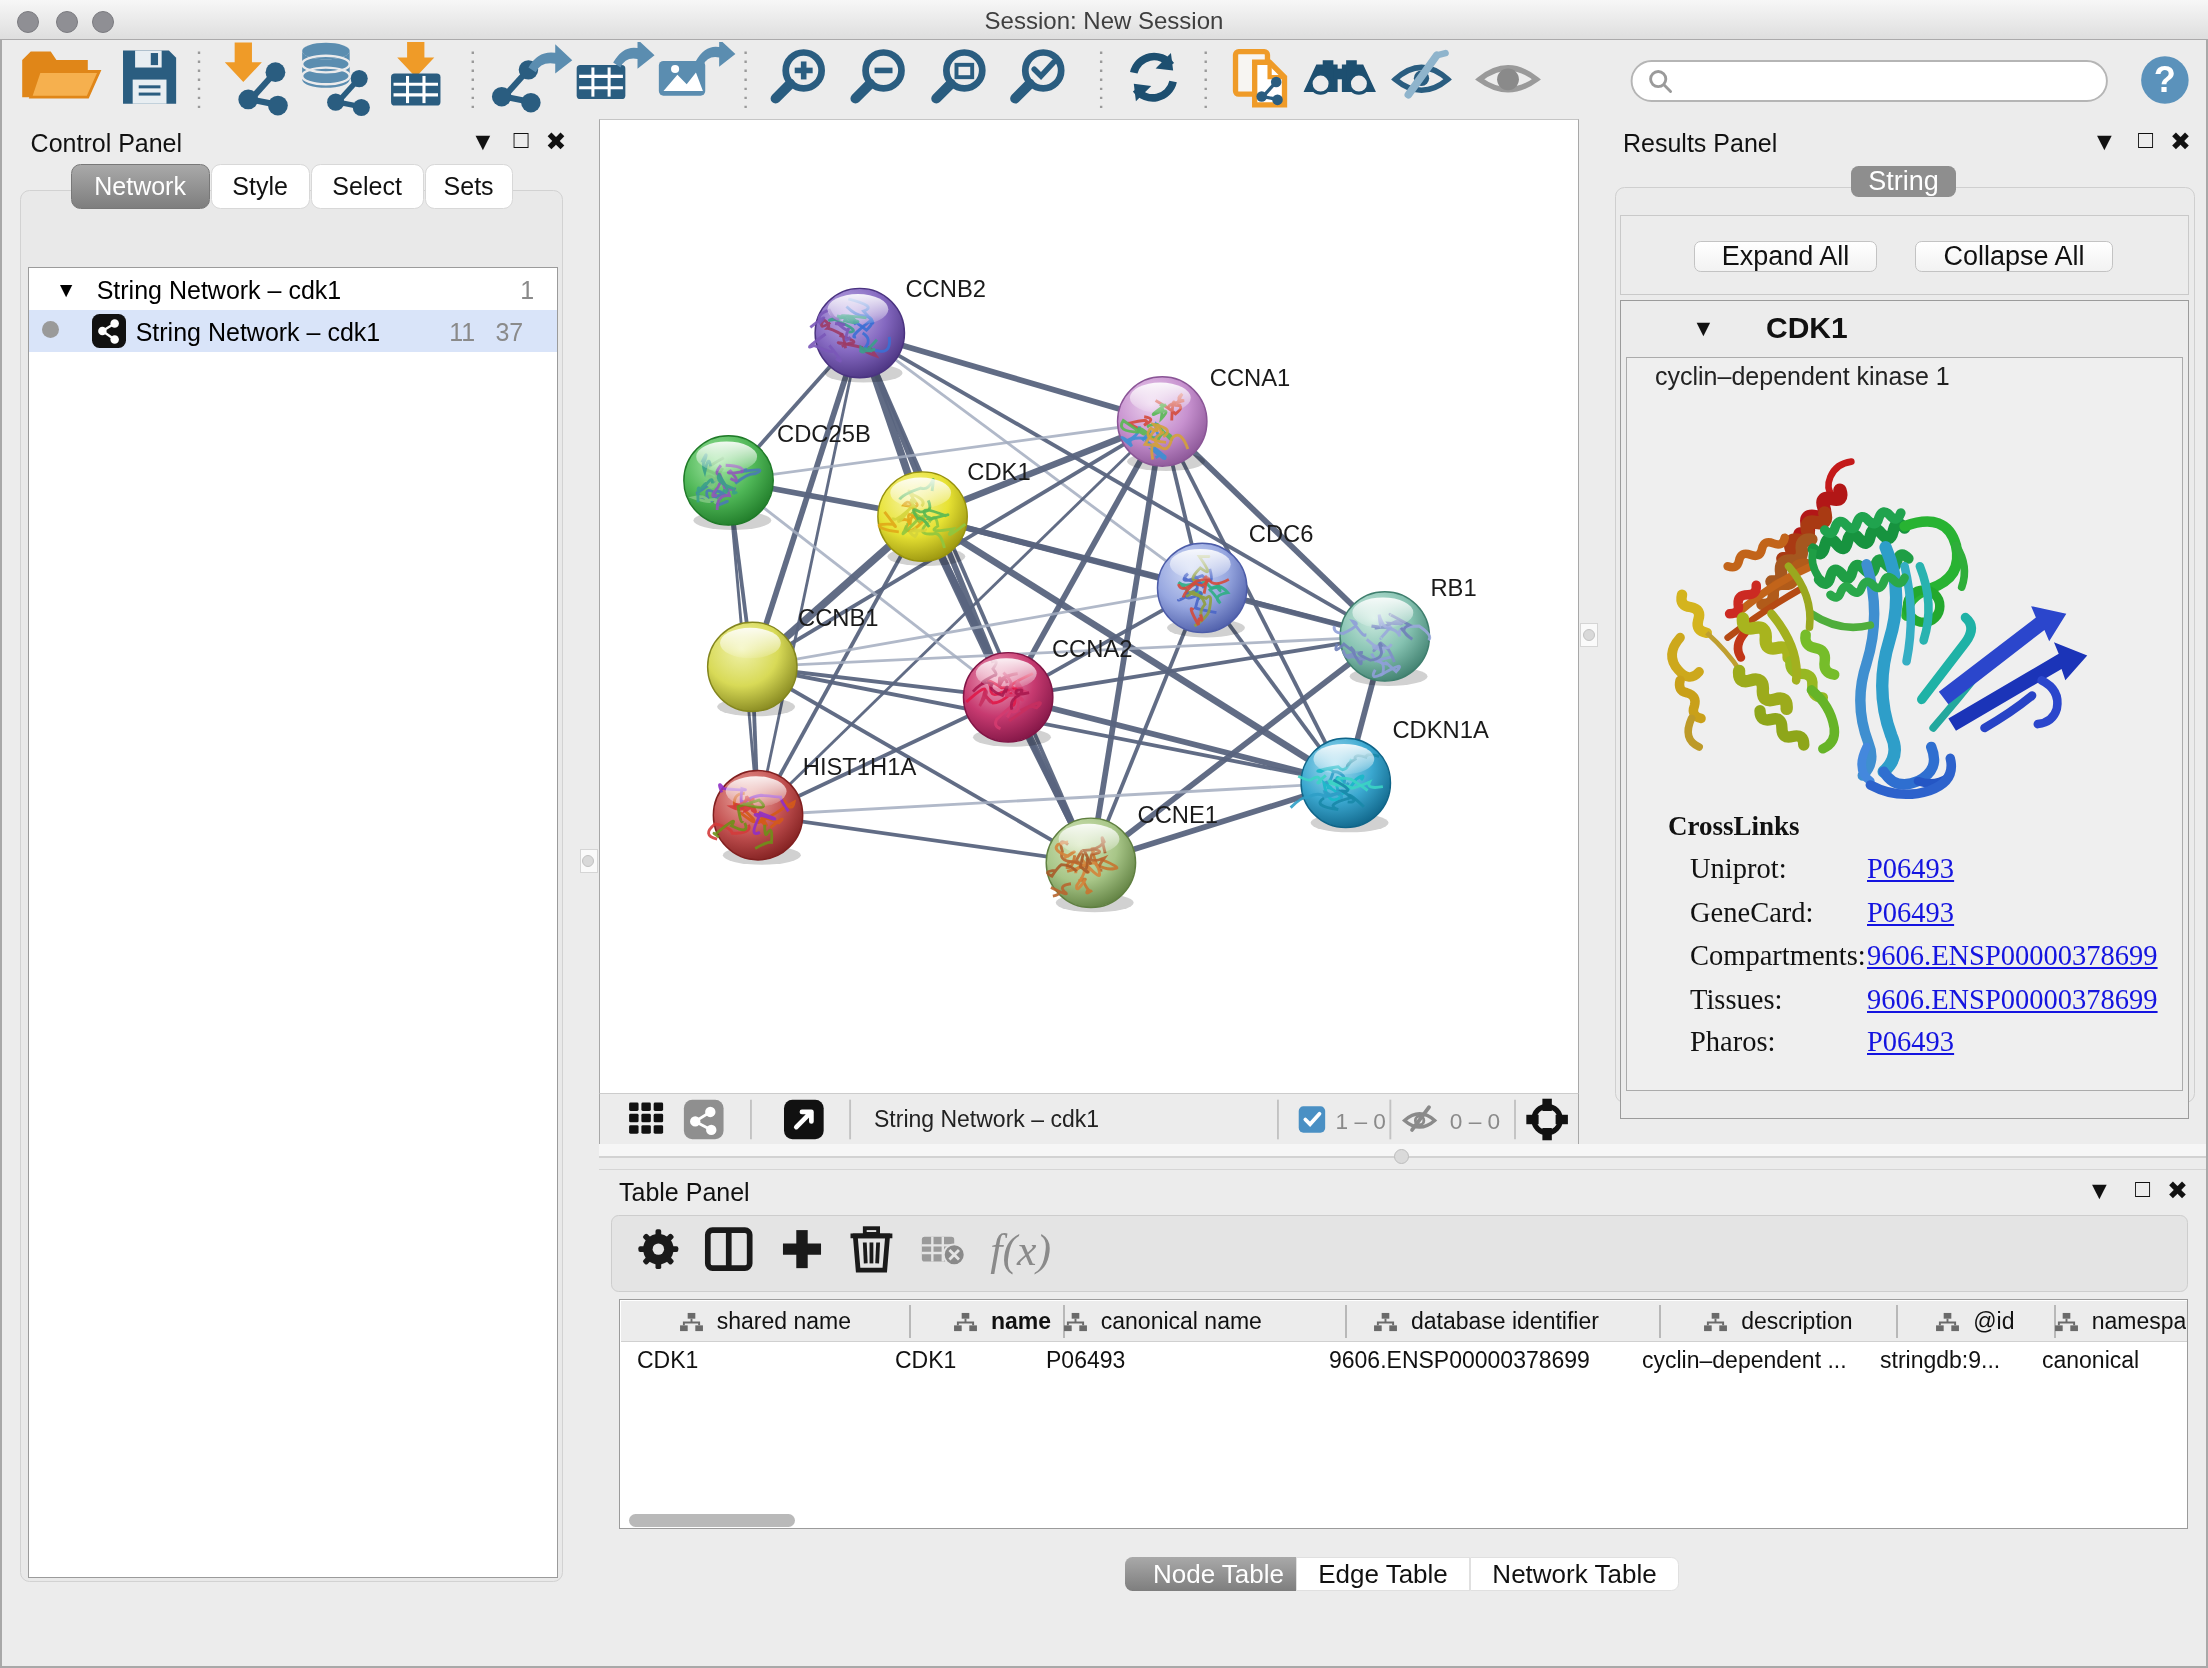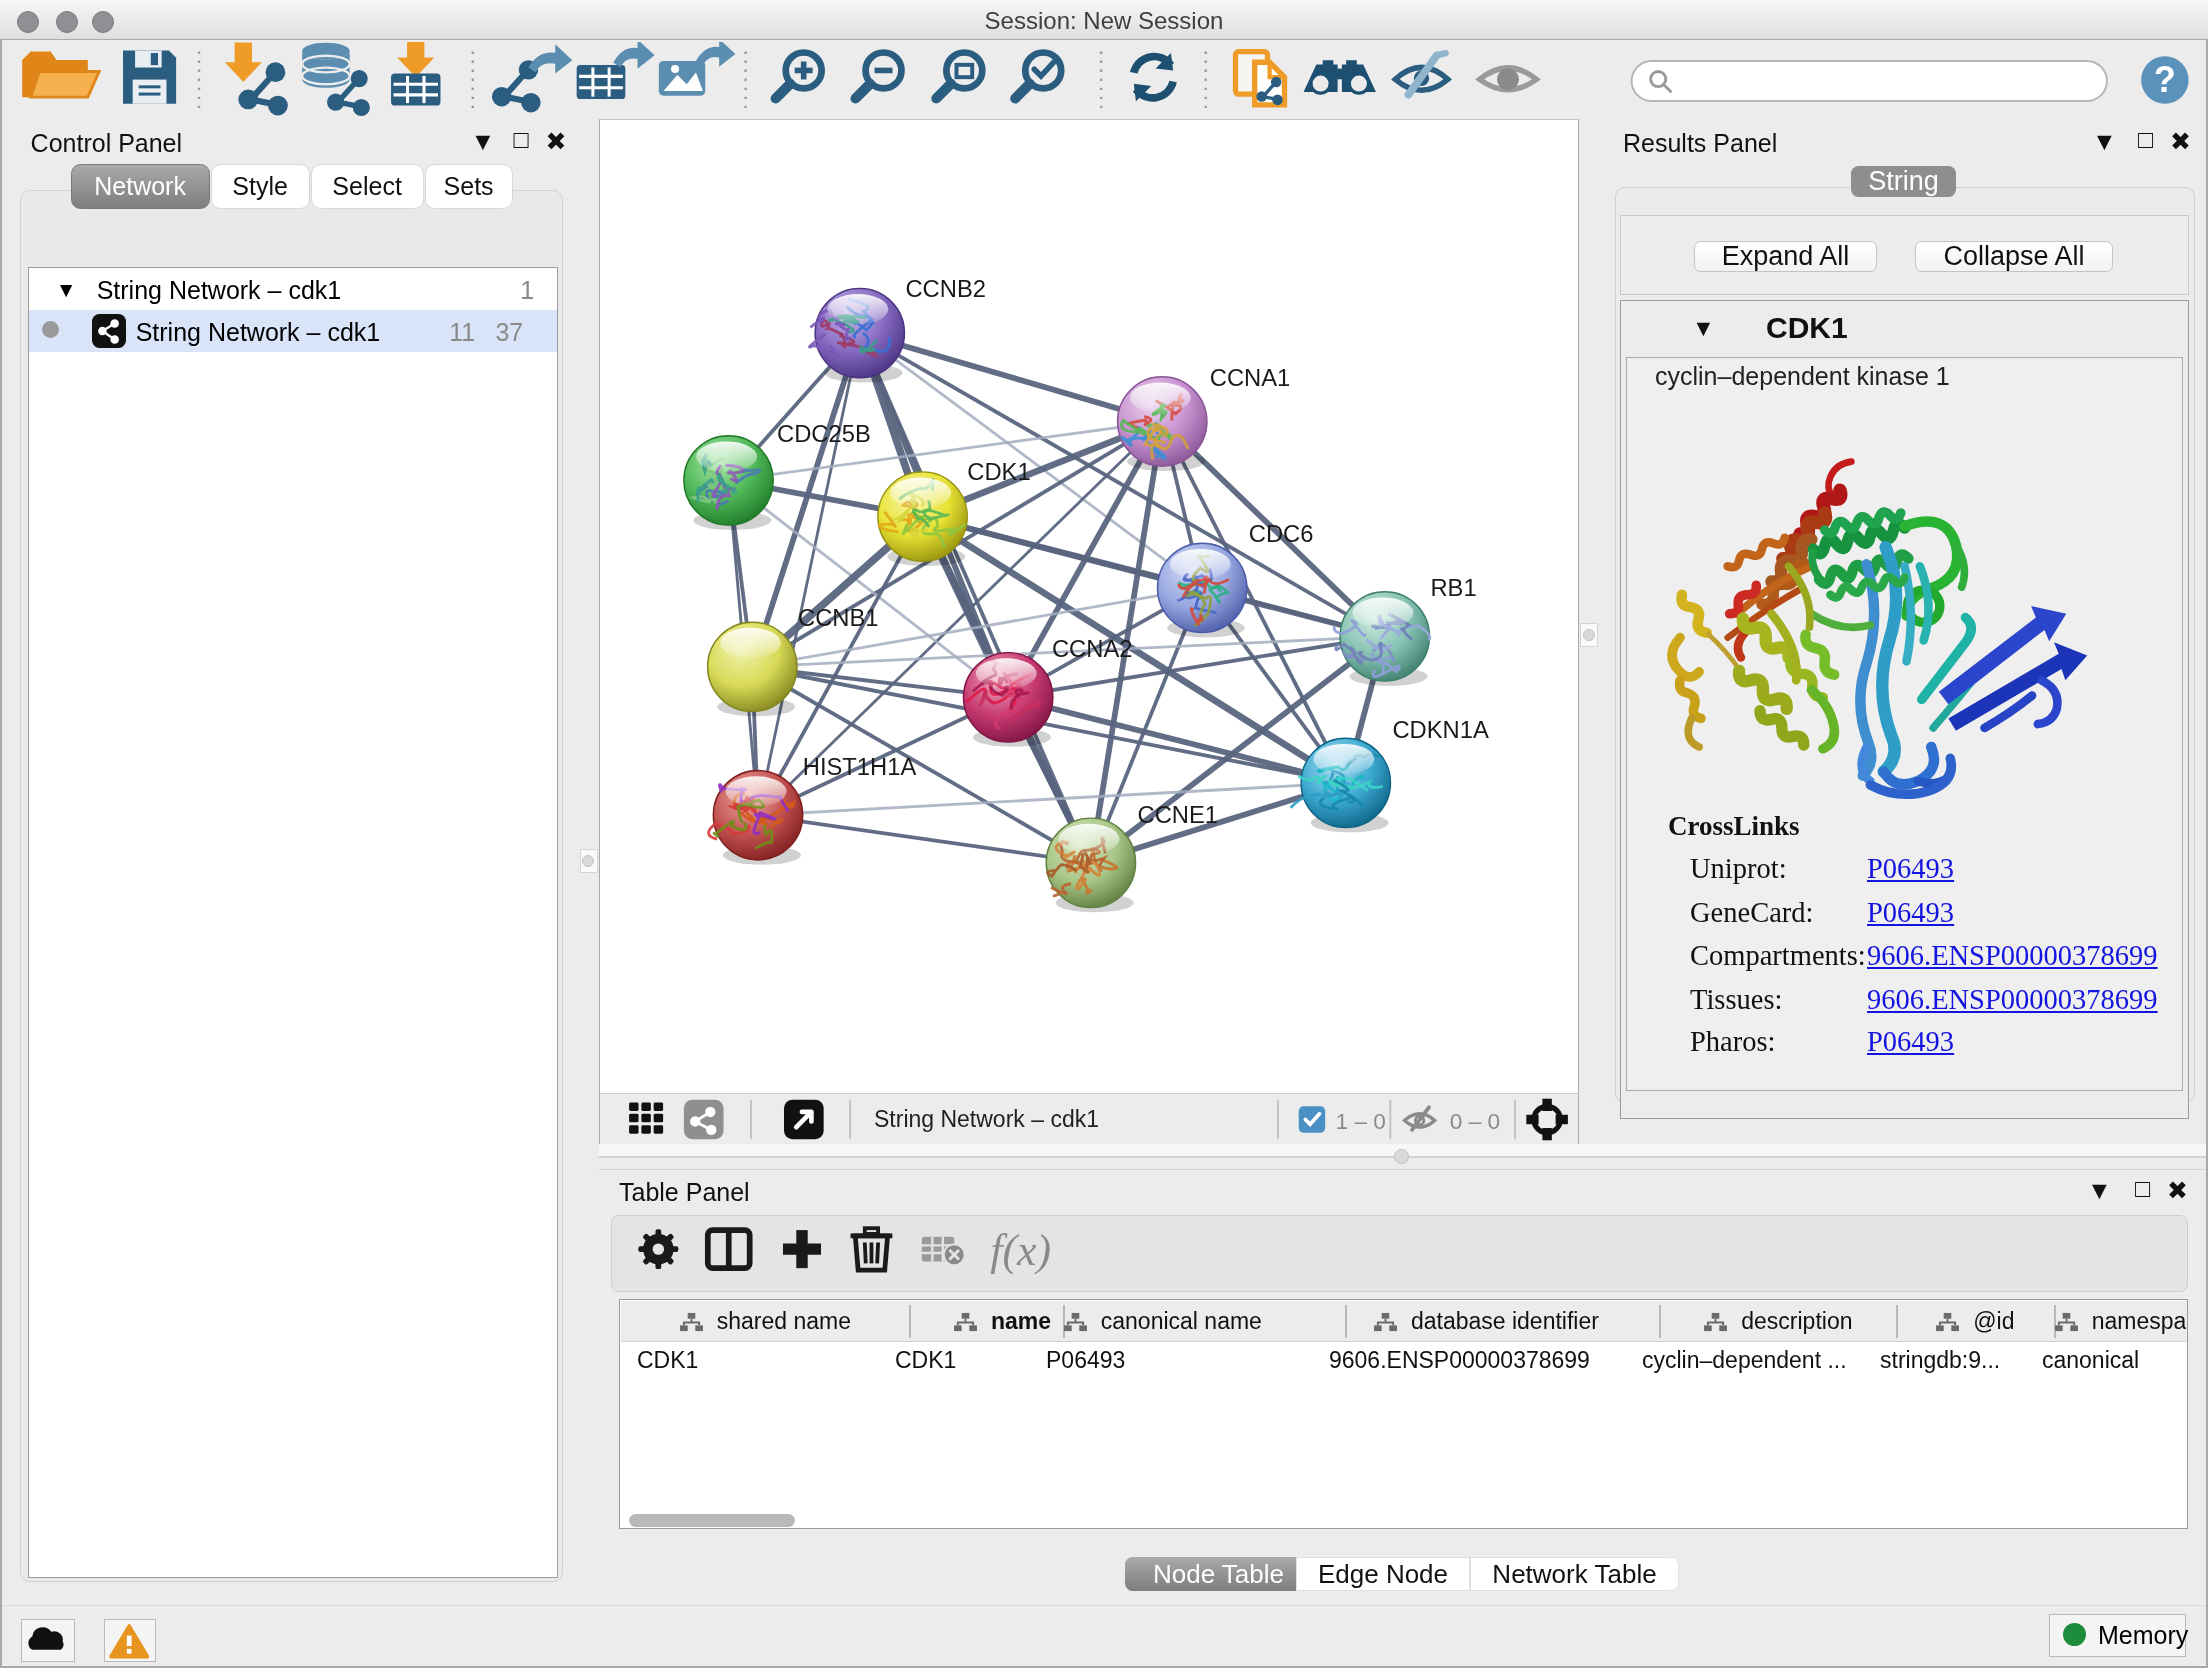--- a/index.html
+++ b/index.html
@@ -789,42 +789,24 @@
         </svg>&nbsp; namespac</div>
 <div style="position:absolute;left:38px;top:177px;font-size:23px;color:#111;white-space:nowrap;">CDK1</div>
 <div style="position:absolute;left:296px;top:177px;font-size:23px;color:#111;white-space:nowrap;">CDK1</div>
 <div style="position:absolute;left:447px;top:177px;font-size:23px;color:#111;white-space:nowrap;">P06493</div>
 <div style="position:absolute;left:730px;top:177px;font-size:23px;color:#111;white-space:nowrap;">9606.ENSP00000378699</div>
 <div style="position:absolute;left:1043px;top:177px;width:214px;font-size:23px;color:#111;white-space:nowrap;overflow:hidden;">cyclin–dependent ...</div>
 <div style="position:absolute;left:1281px;top:177px;font-size:23px;color:#111;white-space:nowrap;">stringdb:9...</div>
 <div style="position:absolute;left:1443px;top:177px;font-size:23px;color:#111;white-space:nowrap;">canonical</div>
 <div style="position:absolute;left:30px;top:344px;width:166px;height:13.3px;background:#b9b9b9;border-radius:6.7px;"></div>
 <div style="position:absolute;top:387px;height:34px;font-size:26px;text-align:center;left:526px;width:171px;background:linear-gradient(#a9a9a9,#7e7e7e);border-radius:7.6px 0 0 7.6px;color:#fff;line-height:34px;padding-left:16px;">Node Table</div>
-<div style="position:absolute;top:387px;height:34px;font-size:26px;text-align:center;left:697px;width:174px;background:#fff;border:1px solid #e0e0e0;color:#111;line-height:32px;">Edge Node</div>
+<div style="position:absolute;top:387px;height:34px;font-size:26px;text-align:center;left:697px;width:174px;background:#fff;border:1px solid #e0e0e0;color:#111;line-height:32px;">Edge Table</div>
 <div style="position:absolute;top:387px;height:34px;font-size:26px;text-align:center;left:871px;width:209px;background:#fff;border:1px solid #e0e0e0;border-radius:0 7.6px 7.6px 0;color:#111;line-height:32px;">Network Table</div>
     </div>
 
-  <div class="abs" id="statusbar">
-      <svg width="190" height="63" viewBox="0 0 200 66" xmlns="http://www.w3.org/2000/svg" style="position:absolute;left:0;top:0;z-index:5;">
-<g transform="translate(50,38)">
-          <path d="M-16 8 A8 8 0 0 1 -16 -6 A11 11 0 0 1 4 -11 A9 9 0 0 1 16 -1 A7 7 0 0 1 14 8 Z" fill="#111"></path>
-        </g>
-<g transform="translate(136,38)">
-          <path d="M0 -17 L19 15 L-19 15 Z" fill="#e89520" stroke="#e89520" stroke-width="4" stroke-linejoin="round"></path>
-          <rect x="-2.5" y="-7" width="5" height="11" fill="#fff"></rect>
-          <rect x="-2.5" y="7" width="5" height="5" fill="#fff"></rect>
-        </g>
-</svg>
-    <div class="statusbtn" style="left:21px; width:54px;"></div>
-    <div class="statusbtn" style="left:104px; width:52px;"></div>
-    <div class="statusbtn" style="left:2049px; width:137px; top:7.6px;">
-      <span style="position:absolute;left:13.3px;top:8.6px;width:23px;height:23px;border-radius:50%;background:#1d8c3c;"></span>
-      <span style="position:absolute;left:48px;top:6.7px;font-size:25px;">Memory</span>
-    </div>
-  </div>
 
 <div style="position:absolute;left:580px;top:849px;width:18px;height:24px;background:#fafafa;border:1px solid #d5d5d5;z-index:4;"></div>
     <div style="position:absolute;left:582px;top:855px;width:12.4px;height:12.4px;border-radius:50%;background:#d9d9d9;border:1px solid #c2c2c2;z-index:5;"></div>
     <div style="position:absolute;left:1580px;top:623px;width:18px;height:24px;background:#fafafa;border:1px solid #d5d5d5;z-index:4;"></div>
     <div style="position:absolute;left:1583px;top:629px;width:12.4px;height:12.4px;border-radius:50%;background:#d9d9d9;border:1px solid #c2c2c2;z-index:5;"></div>
     <div style="position:absolute;left:0;top:40px;width:1.9px;height:1628px;background:#a8a8a8;z-index:9;"></div>
     <div style="position:absolute;right:0;top:40px;width:1.9px;height:1628px;background:#a8a8a8;z-index:9;"></div>
     <div style="position:absolute;left:0;top:1666px;width:2208px;height:1.9px;background:#a8a8a8;z-index:9;"></div>
   </div>
 

